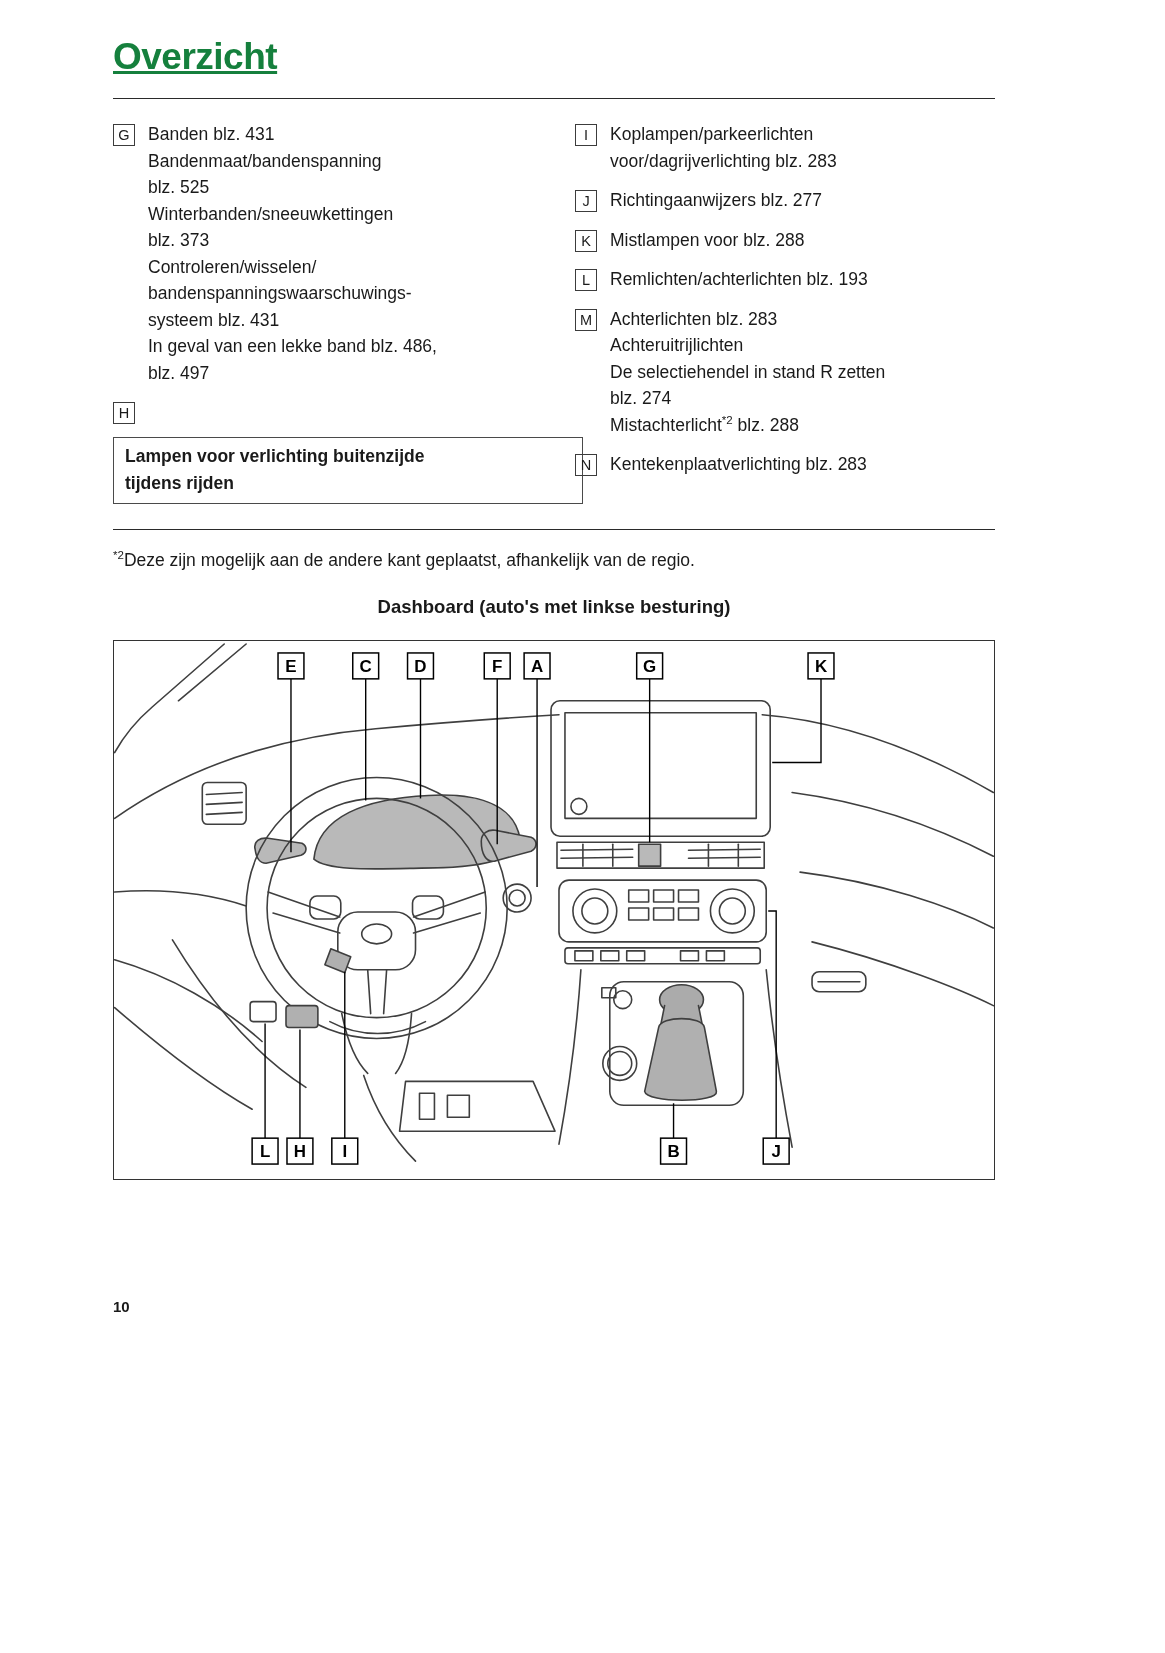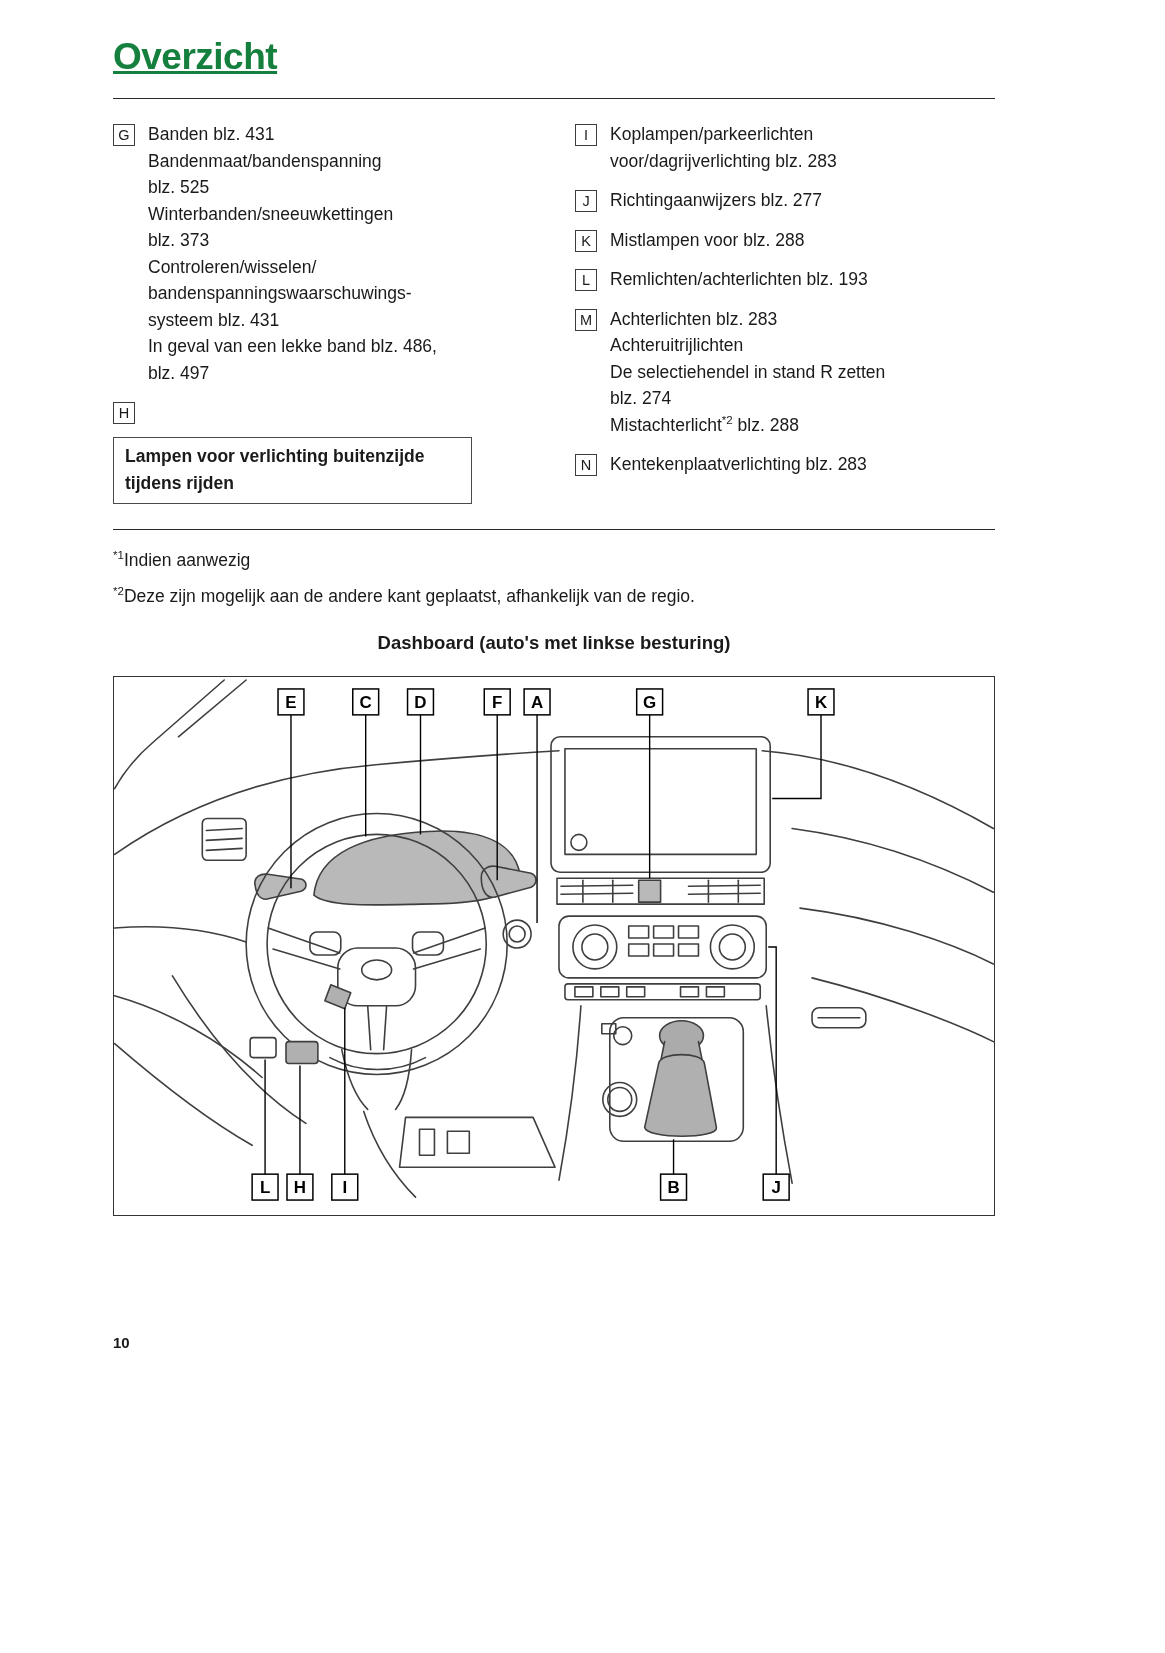--- a/index.html
+++ b/index.html
@@ -20,21 +20,21 @@
   .col-left { width:462px; flex:none; }
   .col-right { flex:1; }
   .item { display:flex; margin-bottom:13px; }
   .keybox {
     flex:none; width:22px; height:22px; margin:3px 13px 0 0;
     border:1.3px solid #3c3c3c; text-align:center;
     font-size:14.5px; line-height:20px; color:#1a1a1a;
   }
   .lines { font-size:17.5px; line-height:26.5px; }
   .notebox {
-    width:359px; border:1.5px solid #4a4a4a; padding:5px 11px 7px 11px;
+    width:470px; border:1.5px solid #4a4a4a; padding:5px 11px 7px 11px;
     font-size:17.5px; line-height:26.5px; margin-top:9px;
   }
   .nb { font-weight:700; }
   .footnote { font-size:17.5px; line-height:24px; margin:0 0 12px 0; }
   sup.fm { font-size:11.5px; vertical-align:super; line-height:0; }
   h2.dash-heading { font-size:18.5px; font-weight:700; margin:24px 0 22px 0;text-align:center; }
   .figure {
     width:882px; height:540px; border:1.5px solid #333;
     position:relative; background:#fff;
   }
@@ -128,21 +128,20 @@
         <div class="lines">
           <div>Kentekenplaatverlichting blz. 283</div>
         </div>
       </div>
 
     </div>
   </div>
 
   <hr class="rule2">
 
-  <div class="footnote"><sup class="fm">*1</sup><span>Indien aanwezig</span></div>
   <div class="footnote"><sup class="fm">*2</sup><span>Deze zijn mogelijk aan de andere kant geplaatst, afhankelijk van de regio.</span></div>
 
   <h2 class="dash-heading">Dashboard (auto's met linkse besturing)</h2>
 
   <div class="figure">
     <svg viewBox="0 0 882 540">
 
       <g stroke="#3f3f3f" stroke-width="1.6" fill="none" stroke-linecap="round" stroke-linejoin="round">
 
         <path d="M110,3 L38,66 C24,78 10,94 0,112"></path>

